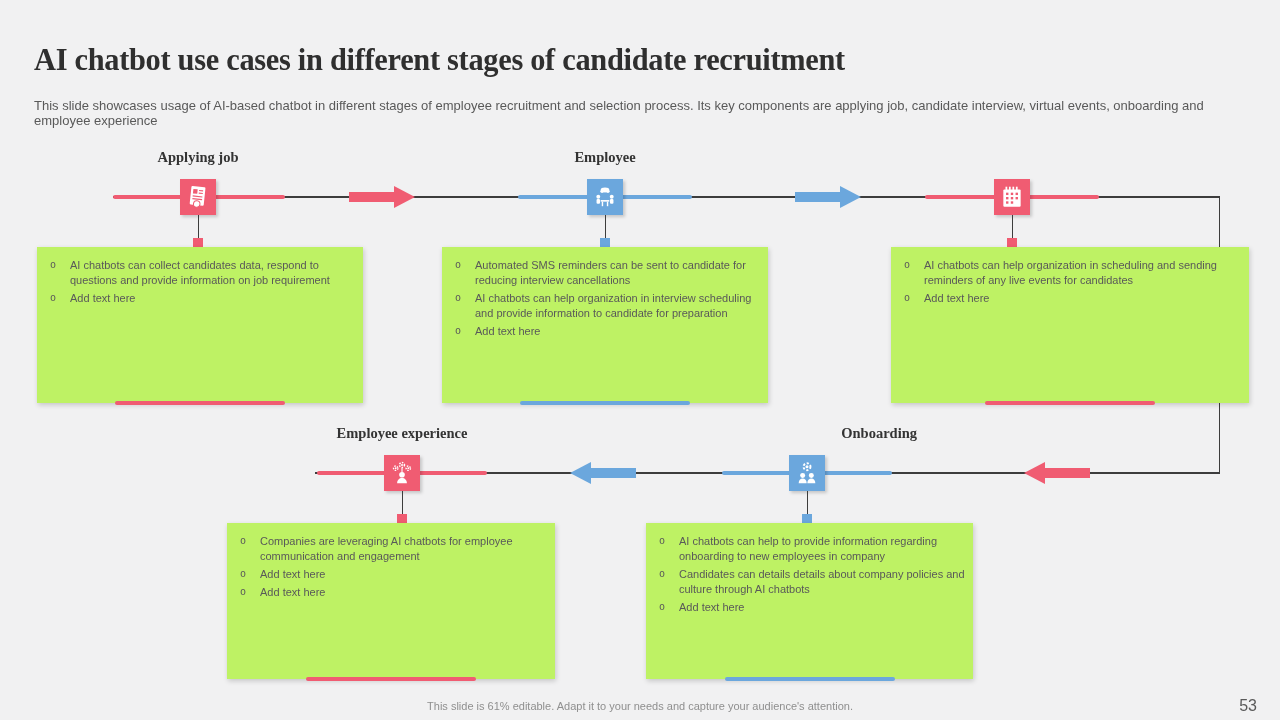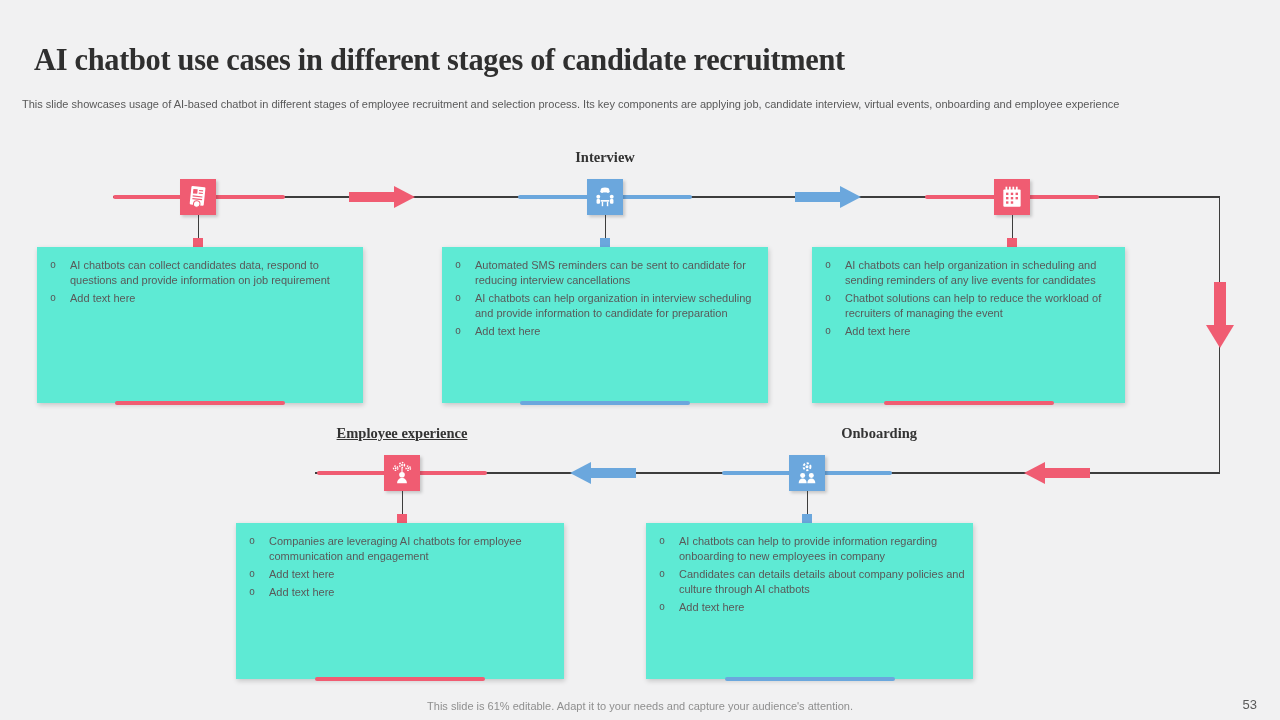--- a/index.html
+++ b/index.html
@@ -13,22 +13,22 @@
   .slide { position:absolute; left:0; top:0; width:1280px; height:720px; }
 
   .title {
     position:absolute; left:34px; top:42px;
     font-family:"Liberation Serif","DejaVu Serif",serif;
     font-weight:700; font-size:31px; letter-spacing:-0.3px;
     color:#2f2f2f; white-space:nowrap;
     transform:scaleX(0.98); transform-origin:left center;
   }
   .subtitle {
-    position:absolute; left:22px; top:98px; width:1210px;
-    font-size:11px; color:#595959;
+    position:absolute; left:34px; top:98px; width:1210px;
+    font-size:13px; color:#595959;
   }
 
   .hline,.vline { position:absolute; background:#3d3d3d; }
   .seg { position:absolute; height:4px; border-radius:2px; }
   .pink-bg { background:#f05c72; }
   .blue-bg { background:#6ba7dd; }
   .pink-c { color:#f05c72; }
   .blue-c { color:#6ba7dd; }
 
   .stage-label {
@@ -38,21 +38,21 @@
   }
   .stage-icon {
     position:absolute; width:36px; height:36px;
     display:flex; align-items:center; justify-content:center;
     box-shadow:2px 2px 3px rgba(0,0,0,0.18);
   }
   .stub { position:absolute; width:1px; background:#3d3d3d; }
   .sq { position:absolute; width:10px; height:10px; }
 
   .card {
-    position:absolute; height:156px; background:#5eead4;
+    position:absolute; height:156px; background:#bef264;
     box-shadow:1px 2px 5px rgba(0,0,0,0.18);
   }
   .card ul { list-style:none; margin:11px 6px 0 0; padding:0; font-size:11px; color:#595959; }
   .card li { position:relative; padding-left:33px; margin-bottom:3px; line-height:1.36; }
   .card li::before {
     content:"o"; position:absolute; left:13px; top:0;
     font-family:"DejaVu Sans Mono",monospace; font-size:10px; color:#595959;
   }
   .underline {
     position:absolute; bottom:-2px; left:50%; transform:translateX(-50%);
@@ -69,21 +69,21 @@
   .arrow-d { position:absolute; width:28px; height:66px; }
   .arrow-d .body { position:absolute; left:8px; top:0; width:12px; height:44px; background:currentColor; }
   .arrow-d .head { position:absolute; left:0; top:43px; width:0; height:0;
     border-left:14px solid transparent; border-right:14px solid transparent; border-top:23px solid currentColor; }
 
   .footer {
     position:absolute; left:0; right:0; top:700px; text-align:center;
     font-size:11px; color:#8f8f8f;
   }
   .page-number {
-    position:absolute; right:23px; top:697px; font-size:13px; color:#595959;
+    position:absolute; right:23px; top:697px; font-size:16px; color:#595959;
   }
 </style>
 </head>
 <body>
 
 <div class="slide">
 
   <h1 class="title">AI chatbot use cases in different stages of candidate recruitment</h1>
   <p class="subtitle">This slide showcases usage of AI-based chatbot in different stages of employee recruitment and selection process. Its key components are applying job, candidate interview, virtual events, onboarding and employee experience</p>
 
@@ -111,20 +111,21 @@
     </div>
   <div class="arrow-l pink-c" style="left:1024px;top:462px;">
       <span class="body"></span>
       <span class="head"></span>
     </div>
   <div class="arrow-l blue-c" style="left:570px;top:462px;">
       <span class="body"></span>
       <span class="head"></span>
     </div>
 
+  <div class="stage-label" style="left:88px;top:149px;">Applying job</div>
   <div class="stage-icon pink-bg" style="left:180px;top:179px;">
     <svg width="26" height="26" viewBox="0 0 24 24">
       <g transform="rotate(6 12 12)">
         <rect x="5" y="2.5" width="13" height="17" rx="1" fill="#ffffff"></rect>
         <rect x="7" y="5" width="4" height="4.2" fill="#f05c72"></rect>
         <rect x="12.3" y="5.4" width="3.8" height="1.1" fill="#f05c72"></rect>
         <rect x="12.3" y="7.8" width="3.8" height="1.1" fill="#f05c72"></rect>
         <rect x="7" y="11" width="9" height="1.1" fill="#f05c72"></rect>
         <rect x="7" y="13.4" width="9" height="1.1" fill="#f05c72"></rect>
         <circle cx="11.5" cy="18.5" r="3" fill="#ffffff" stroke="#f05c72" stroke-width="0.9"></circle>
@@ -134,21 +135,21 @@
   <div class="stub" style="left:197.5px;top:215px;height:24px;"></div>
   <div class="sq pink-bg" style="left:193px;top:238px;"></div>
   <div class="card" style="left:37px;top:247px;width:326px;">
     <ul>
         <li>AI chatbots can collect candidates data, respond to questions and provide information on job requirement</li>
         <li>Add text here</li>
       </ul>
     <div class="underline pink-bg"></div>
   </div>
 
-  <div class="stage-label" style="left:495px;top:149px;">Interview</div>
+  <div class="stage-label" style="left:495px;top:149px;">Employee</div>
   <div class="stage-icon blue-bg" style="left:587px;top:179px;">
     <svg width="26" height="26" viewBox="0 0 24 24" fill="#ffffff">
       <ellipse cx="12" cy="5.6" rx="4" ry="2.3"></ellipse>
       <circle cx="9.3" cy="6.8" r="1.6"></circle>
         <circle cx="14.7" cy="6.8" r="1.6"></circle>
       <circle cx="5.8" cy="11.8" r="1.8"></circle>
         <rect x="4.2" y="13.8" width="3.2" height="4.5" rx="1"></rect>
       <circle cx="18.2" cy="11.8" r="1.8"></circle>
         <rect x="16.6" y="13.8" width="3.2" height="4.5" rx="1"></rect>
       <rect x="8" y="14.8" width="8" height="1.5"></rect>
@@ -181,46 +182,45 @@
         <rect x="6.5" y="12" width="2.2" height="2.2"></rect>
           <rect x="10.9" y="12" width="2.2" height="2.2"></rect>
           <rect x="15.3" y="12" width="2.2" height="2.2"></rect>
         <rect x="6.5" y="16" width="2.2" height="2.2"></rect>
           <rect x="10.9" y="16" width="2.2" height="2.2"></rect>
       </g>
     </svg>
   </div>
   <div class="stub" style="left:1011.5px;top:215px;height:24px;"></div>
   <div class="sq pink-bg" style="left:1007px;top:238px;"></div>
-  <div class="card" style="left:812px;top:247px;width:313px;">
+  <div class="card" style="left:891px;top:247px;width:358px;">
     <ul>
         <li>AI chatbots can help organization in scheduling and sending reminders of any live events for candidates</li>
-        <li>Chatbot solutions can help to reduce the workload of recruiters of managing the event</li>
         <li>Add text here</li>
       </ul>
     <div class="underline pink-bg"></div>
   </div>
 
-  <div class="stage-label" style="left:292px;top:425px;text-decoration:underline;">Employee experience</div>
+  <div class="stage-label" style="left:292px;top:425px;">Employee experience</div>
   <div class="stage-icon pink-bg" style="left:384px;top:455px;">
     <svg width="26" height="26" viewBox="0 0 24 24" fill="#ffffff">
       <circle cx="12" cy="4.6" r="2.3" fill="none" stroke="#ffffff" stroke-width="1.4" stroke-dasharray="1.4 1.2"></circle>
       <circle cx="12" cy="4.6" r="0.9"></circle>
       <circle cx="6.2" cy="7.6" r="2" fill="none" stroke="#ffffff" stroke-width="1.3" stroke-dasharray="1.3 1.1"></circle>
       <circle cx="6.2" cy="7.6" r="0.8"></circle>
       <circle cx="17.8" cy="7.6" r="2" fill="none" stroke="#ffffff" stroke-width="1.3" stroke-dasharray="1.3 1.1"></circle>
       <circle cx="17.8" cy="7.6" r="0.8"></circle>
       <rect x="11.5" y="7.5" width="1" height="4"></rect>
       <circle cx="12" cy="13.6" r="2.6"></circle>
       <path d="M7.5 21.5c0-3 2-4.8 4.5-4.8s4.5 1.8 4.5 4.8z"></path>
     </svg>
   </div>
   <div class="stub" style="left:401.5px;top:491px;height:24px;"></div>
   <div class="sq pink-bg" style="left:397px;top:514px;"></div>
-  <div class="card" style="left:236px;top:523px;width:328px;">
+  <div class="card" style="left:227px;top:523px;width:328px;">
     <ul>
         <li>Companies are leveraging AI chatbots for employee communication and engagement</li>
         <li>Add text here</li>
         <li>Add text here</li>
       </ul>
     <div class="underline pink-bg"></div>
   </div>
 
   <div class="stage-label" style="left:697px;top:425px;text-align:right;">Onboarding</div>
   <div class="stage-icon blue-bg" style="left:789px;top:455px;">

